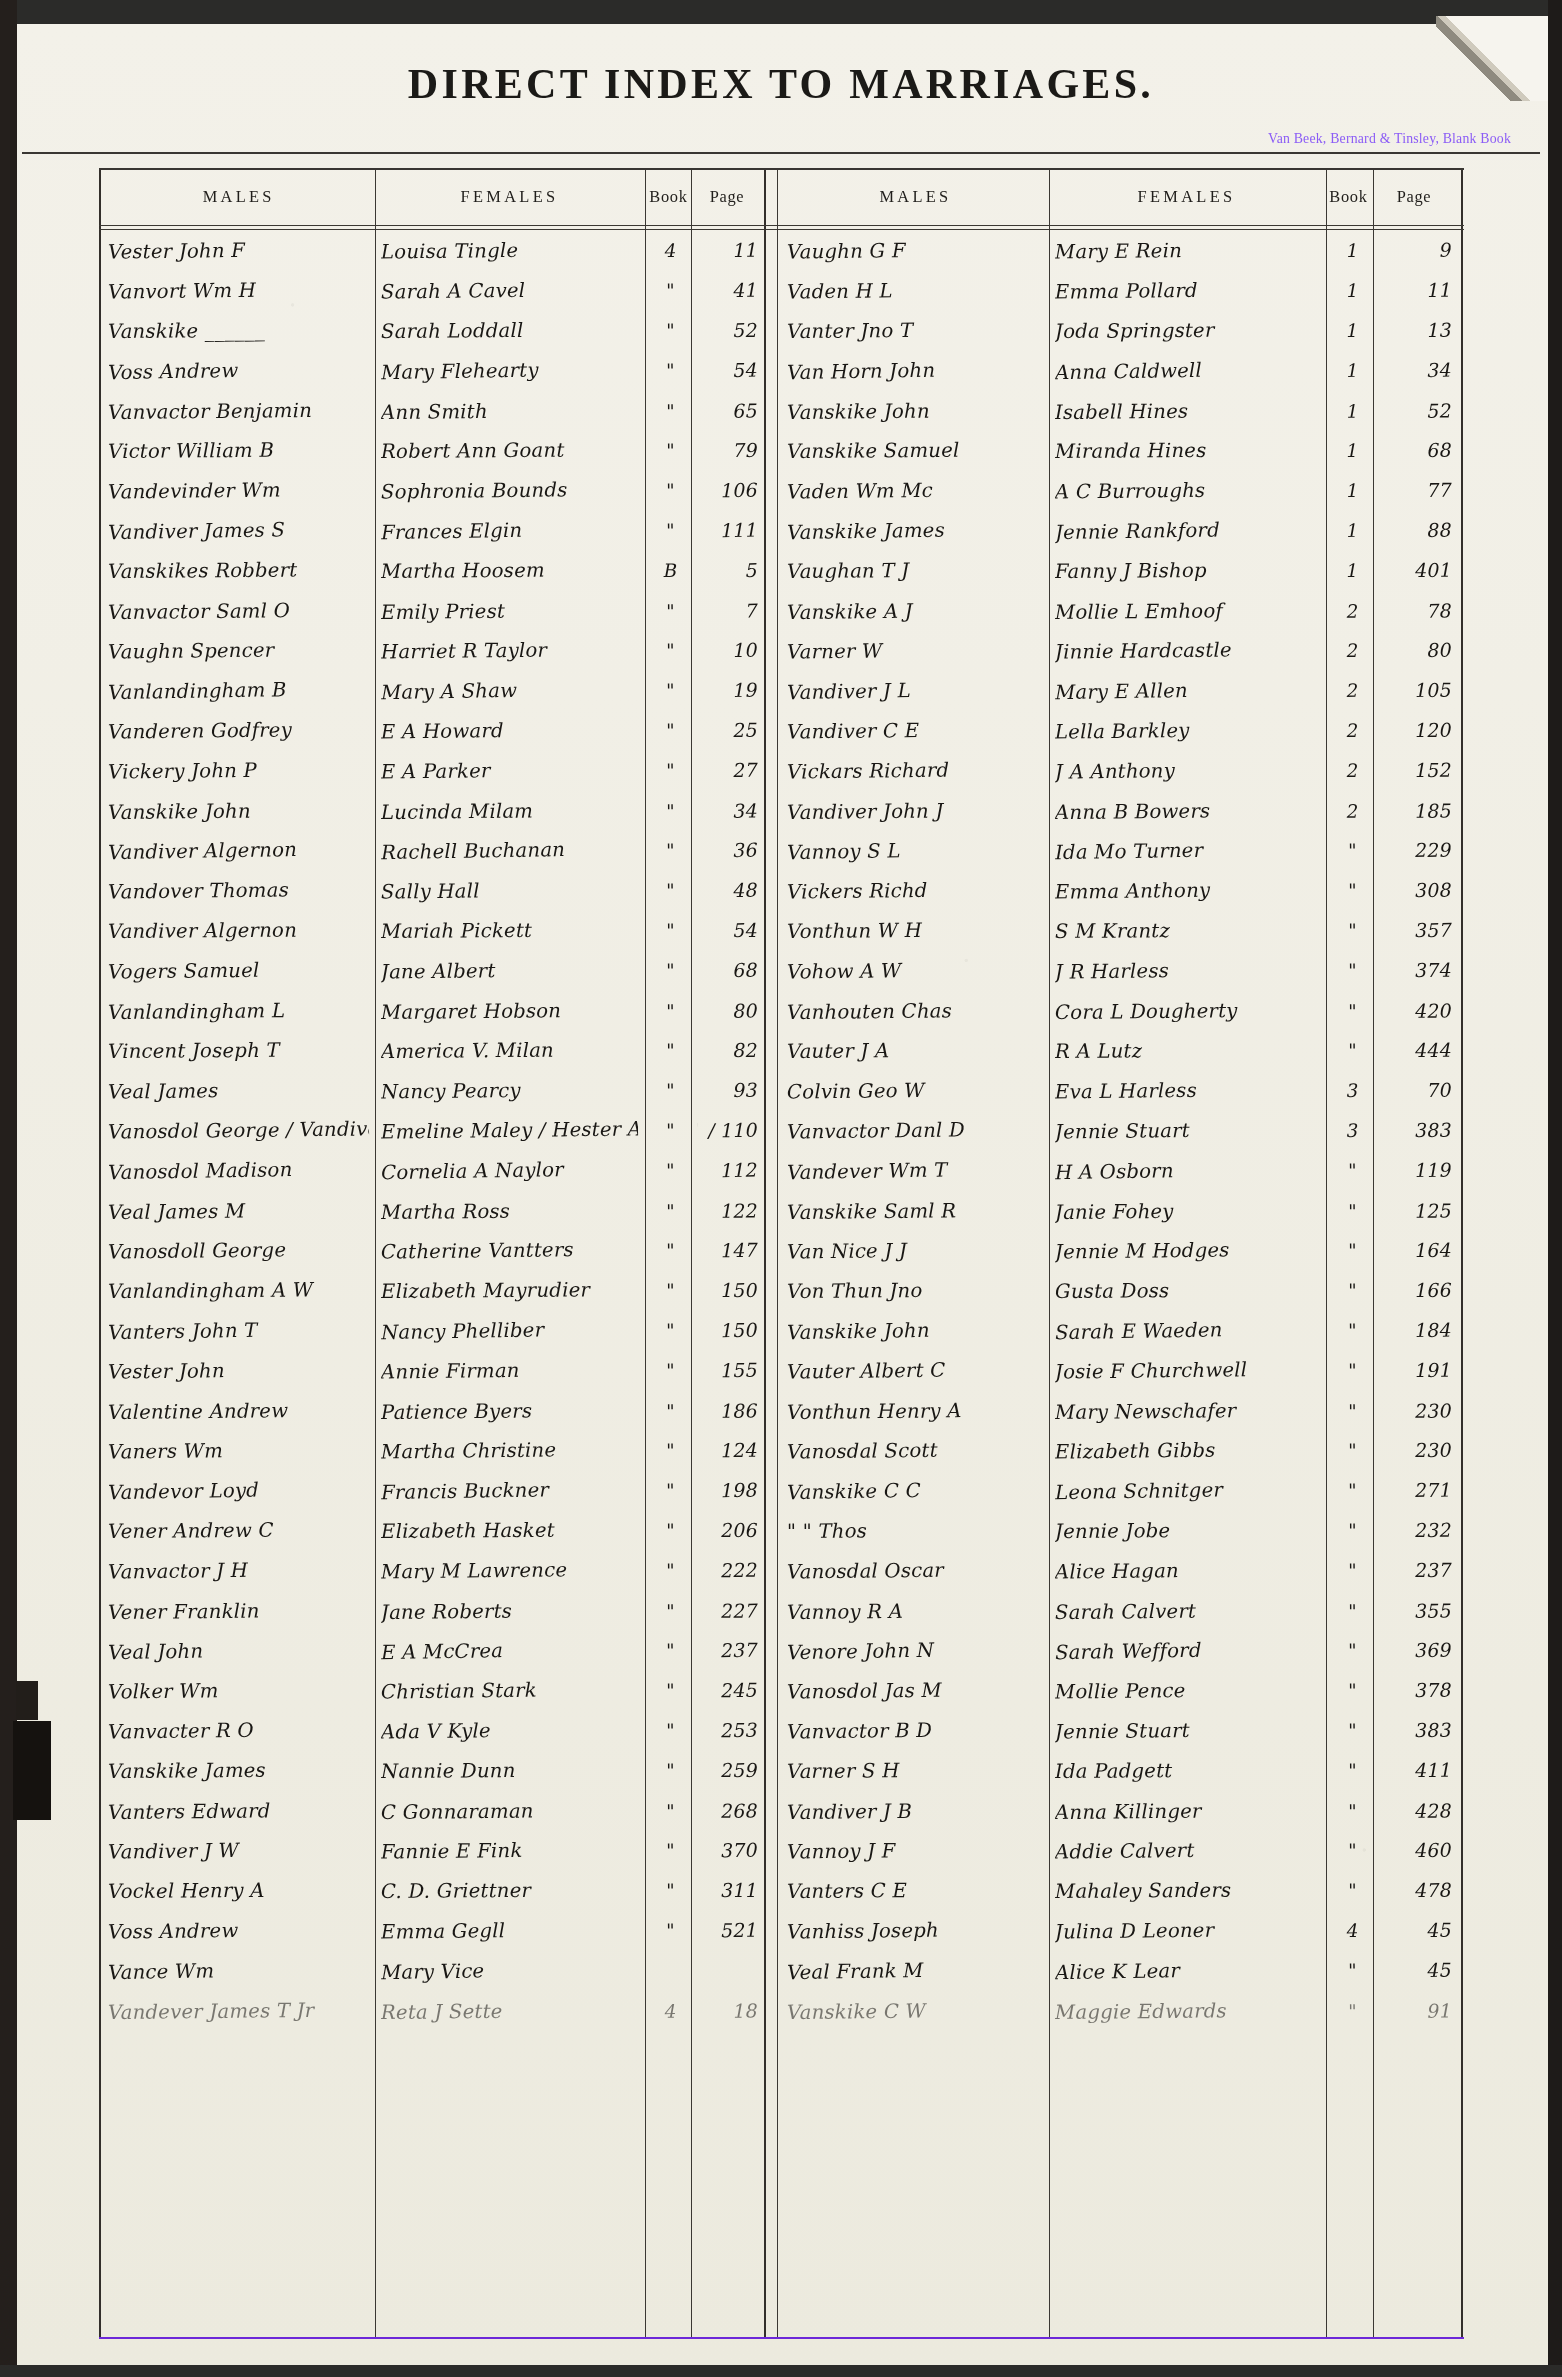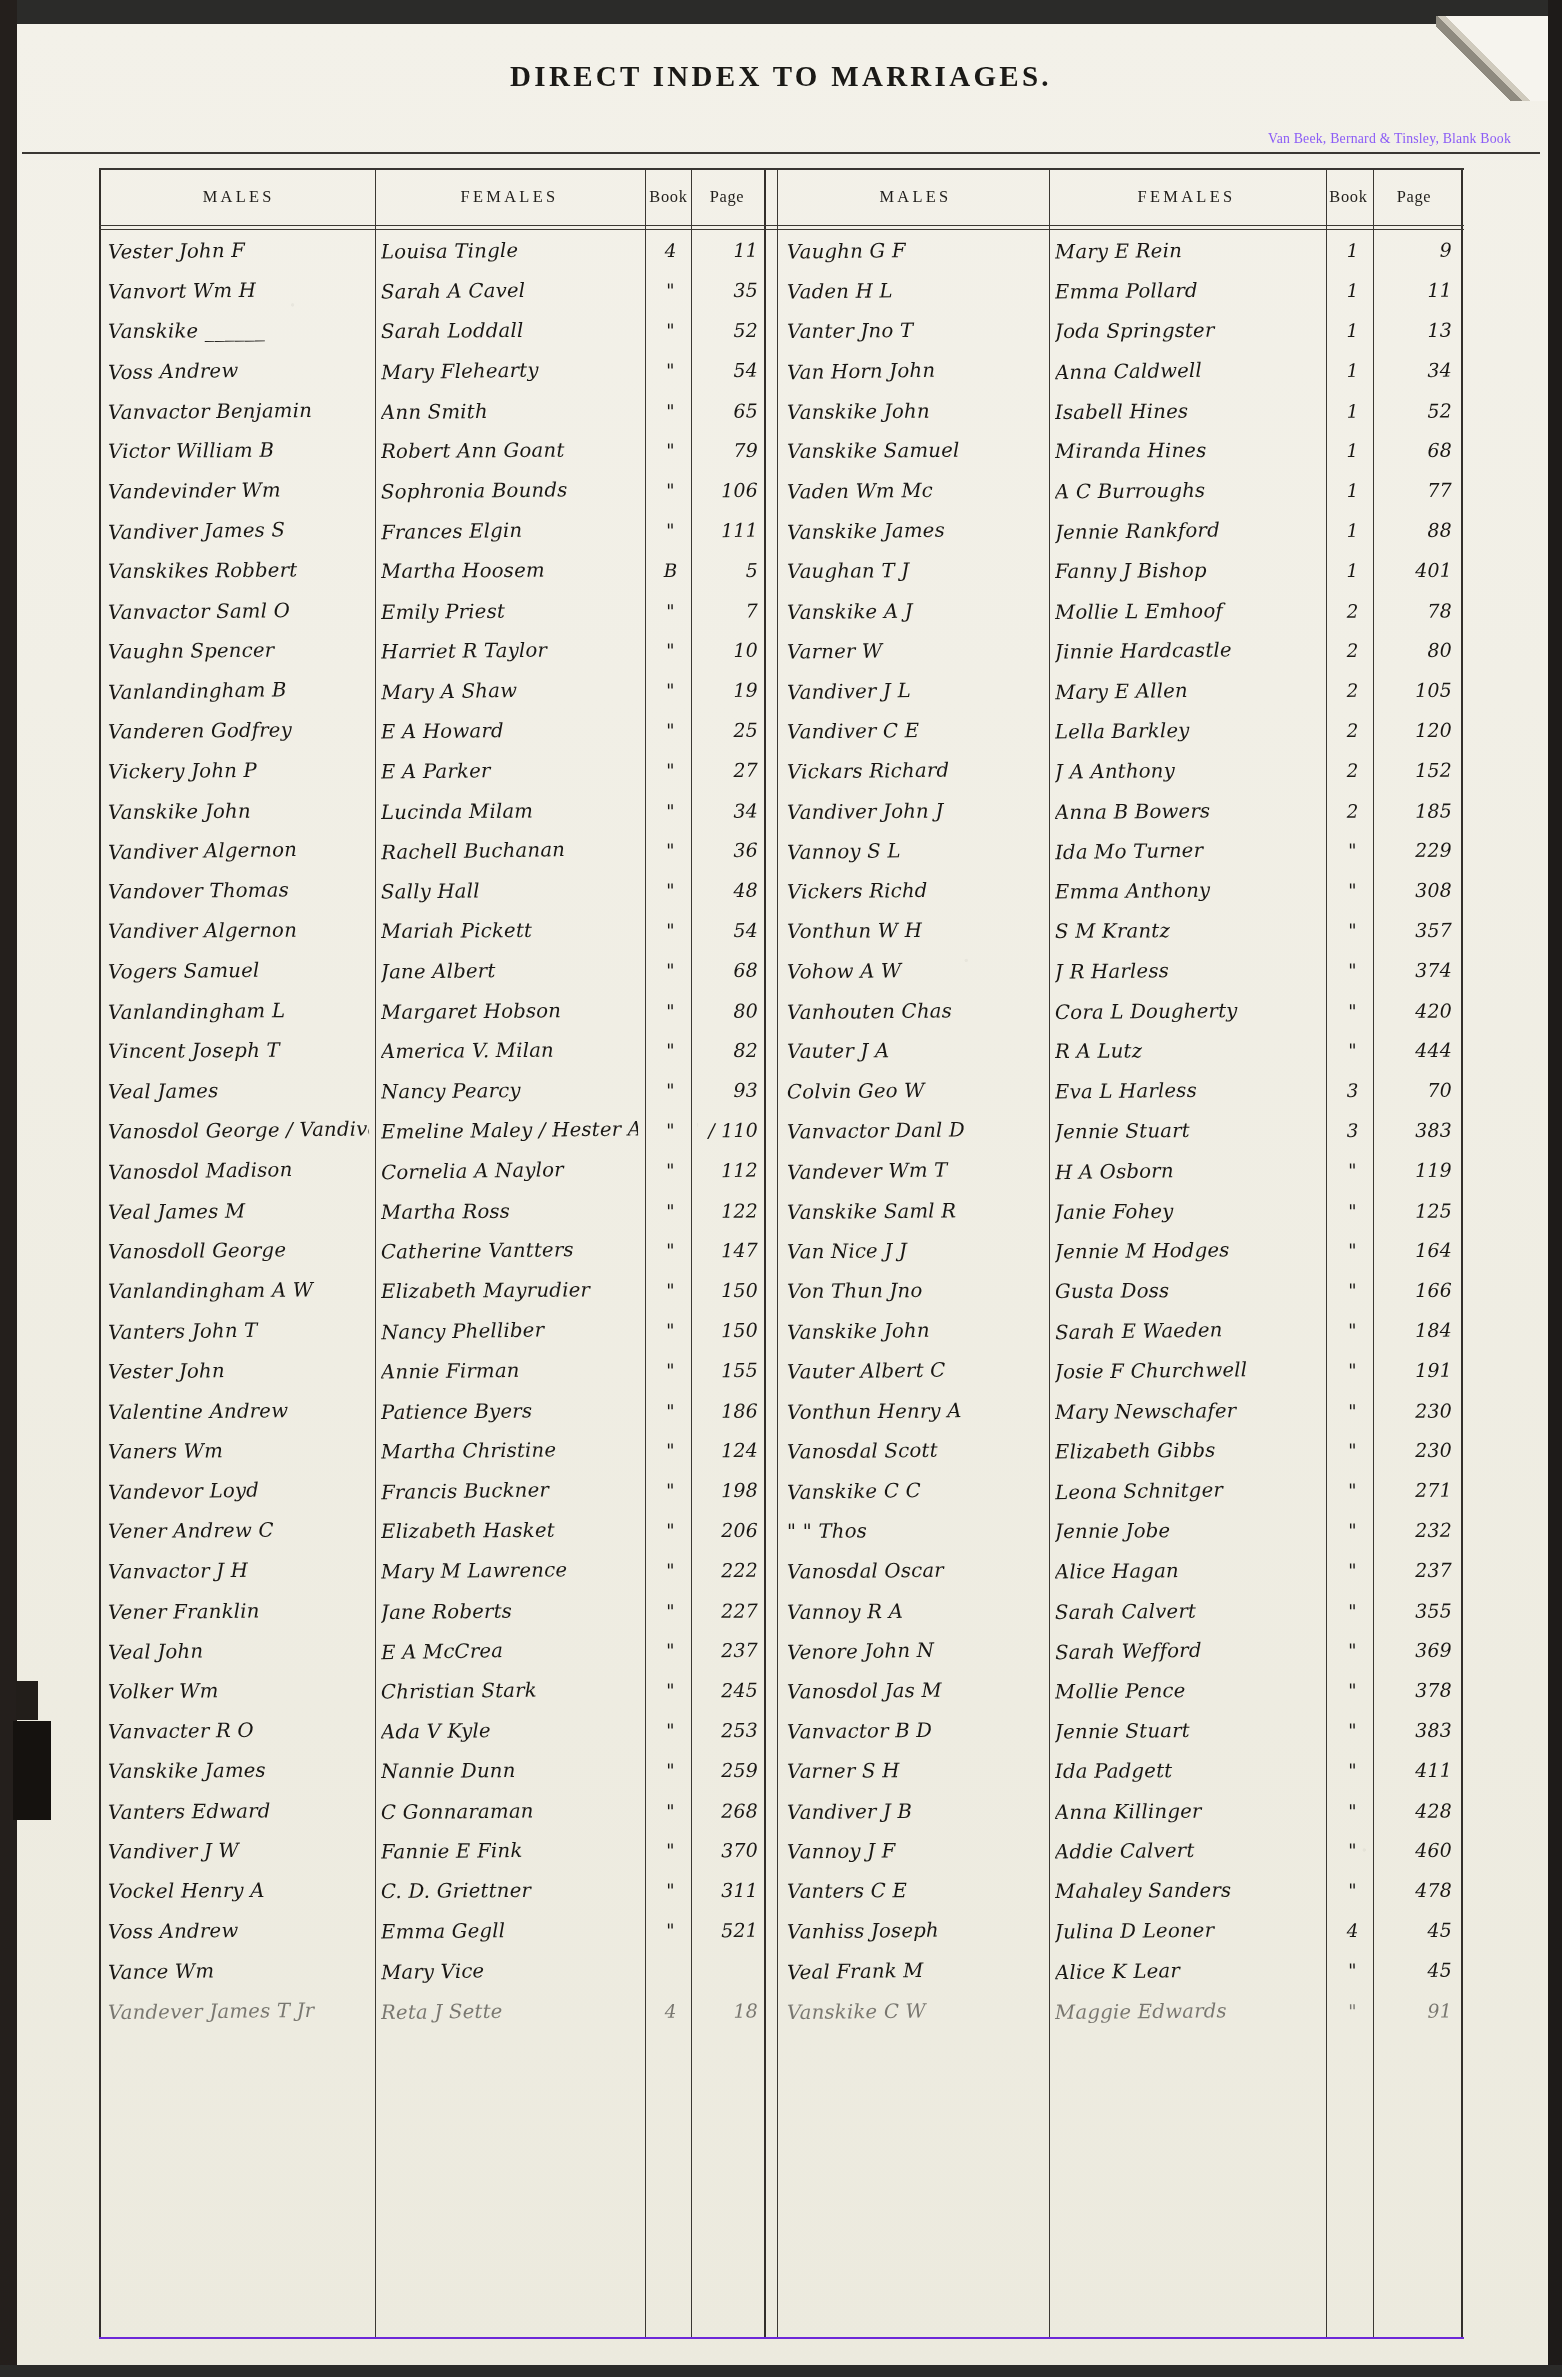--- a/index.html
+++ b/index.html
@@ -27,21 +27,21 @@
     background:
       radial-gradient(circle at 18% 12%, rgba(0,0,0,0.045) 0 1.3px, rgba(0,0,0,0) 2px),
       radial-gradient(circle at 62% 40%, rgba(0,0,0,0.04) 0 1.3px, rgba(0,0,0,0) 2px),
       radial-gradient(circle at 88% 78%, rgba(0,0,0,0.04) 0 1.3px, rgba(0,0,0,0) 2px),
       linear-gradient(#f3f1e9,#eceade);
   }
 
   .title{
     position:absolute;top:60px;left:0;width:100%;text-align:center;
     font-family:"Liberation Serif", serif;
-    font-size:29px;font-weight:700;letter-spacing:3.3px;color:#1b1a17;
+    font-size:42px;font-weight:700;letter-spacing:3.3px;color:#1b1a17;
   }
   .title-rule{
     position:absolute;top:152px;left:22px;right:22px;height:2px;background:#3a3733;
   }
   .imprint{
     position:absolute;top:131px;right:51px;
     font-size:13.8px;font-family:"Liberation Serif", serif;color:#8b5cf6;letter-spacing:0.2px;
   }
 
   
@@ -143,21 +143,21 @@
           <div class="cell p">11</div>
           <div class="cell m2">Vaughn G F</div>
           <div class="cell f2">Mary E Rein</div>
           <div class="cell b2">1</div>
           <div class="cell p2">9</div>
         </div>
         <div class="row">
           <div class="cell m">Vanvort Wm H</div>
           <div class="cell f">Sarah A Cavel</div>
           <div class="cell b">"</div>
-          <div class="cell p">35</div>
+          <div class="cell p">41</div>
           <div class="cell m2">Vaden H L</div>
           <div class="cell f2">Emma Pollard</div>
           <div class="cell b2">1</div>
           <div class="cell p2">11</div>
         </div>
         <div class="row">
           <div class="cell m">Vanskike ______</div>
           <div class="cell f">Sarah Loddall</div>
           <div class="cell b">"</div>
           <div class="cell p">52</div>

